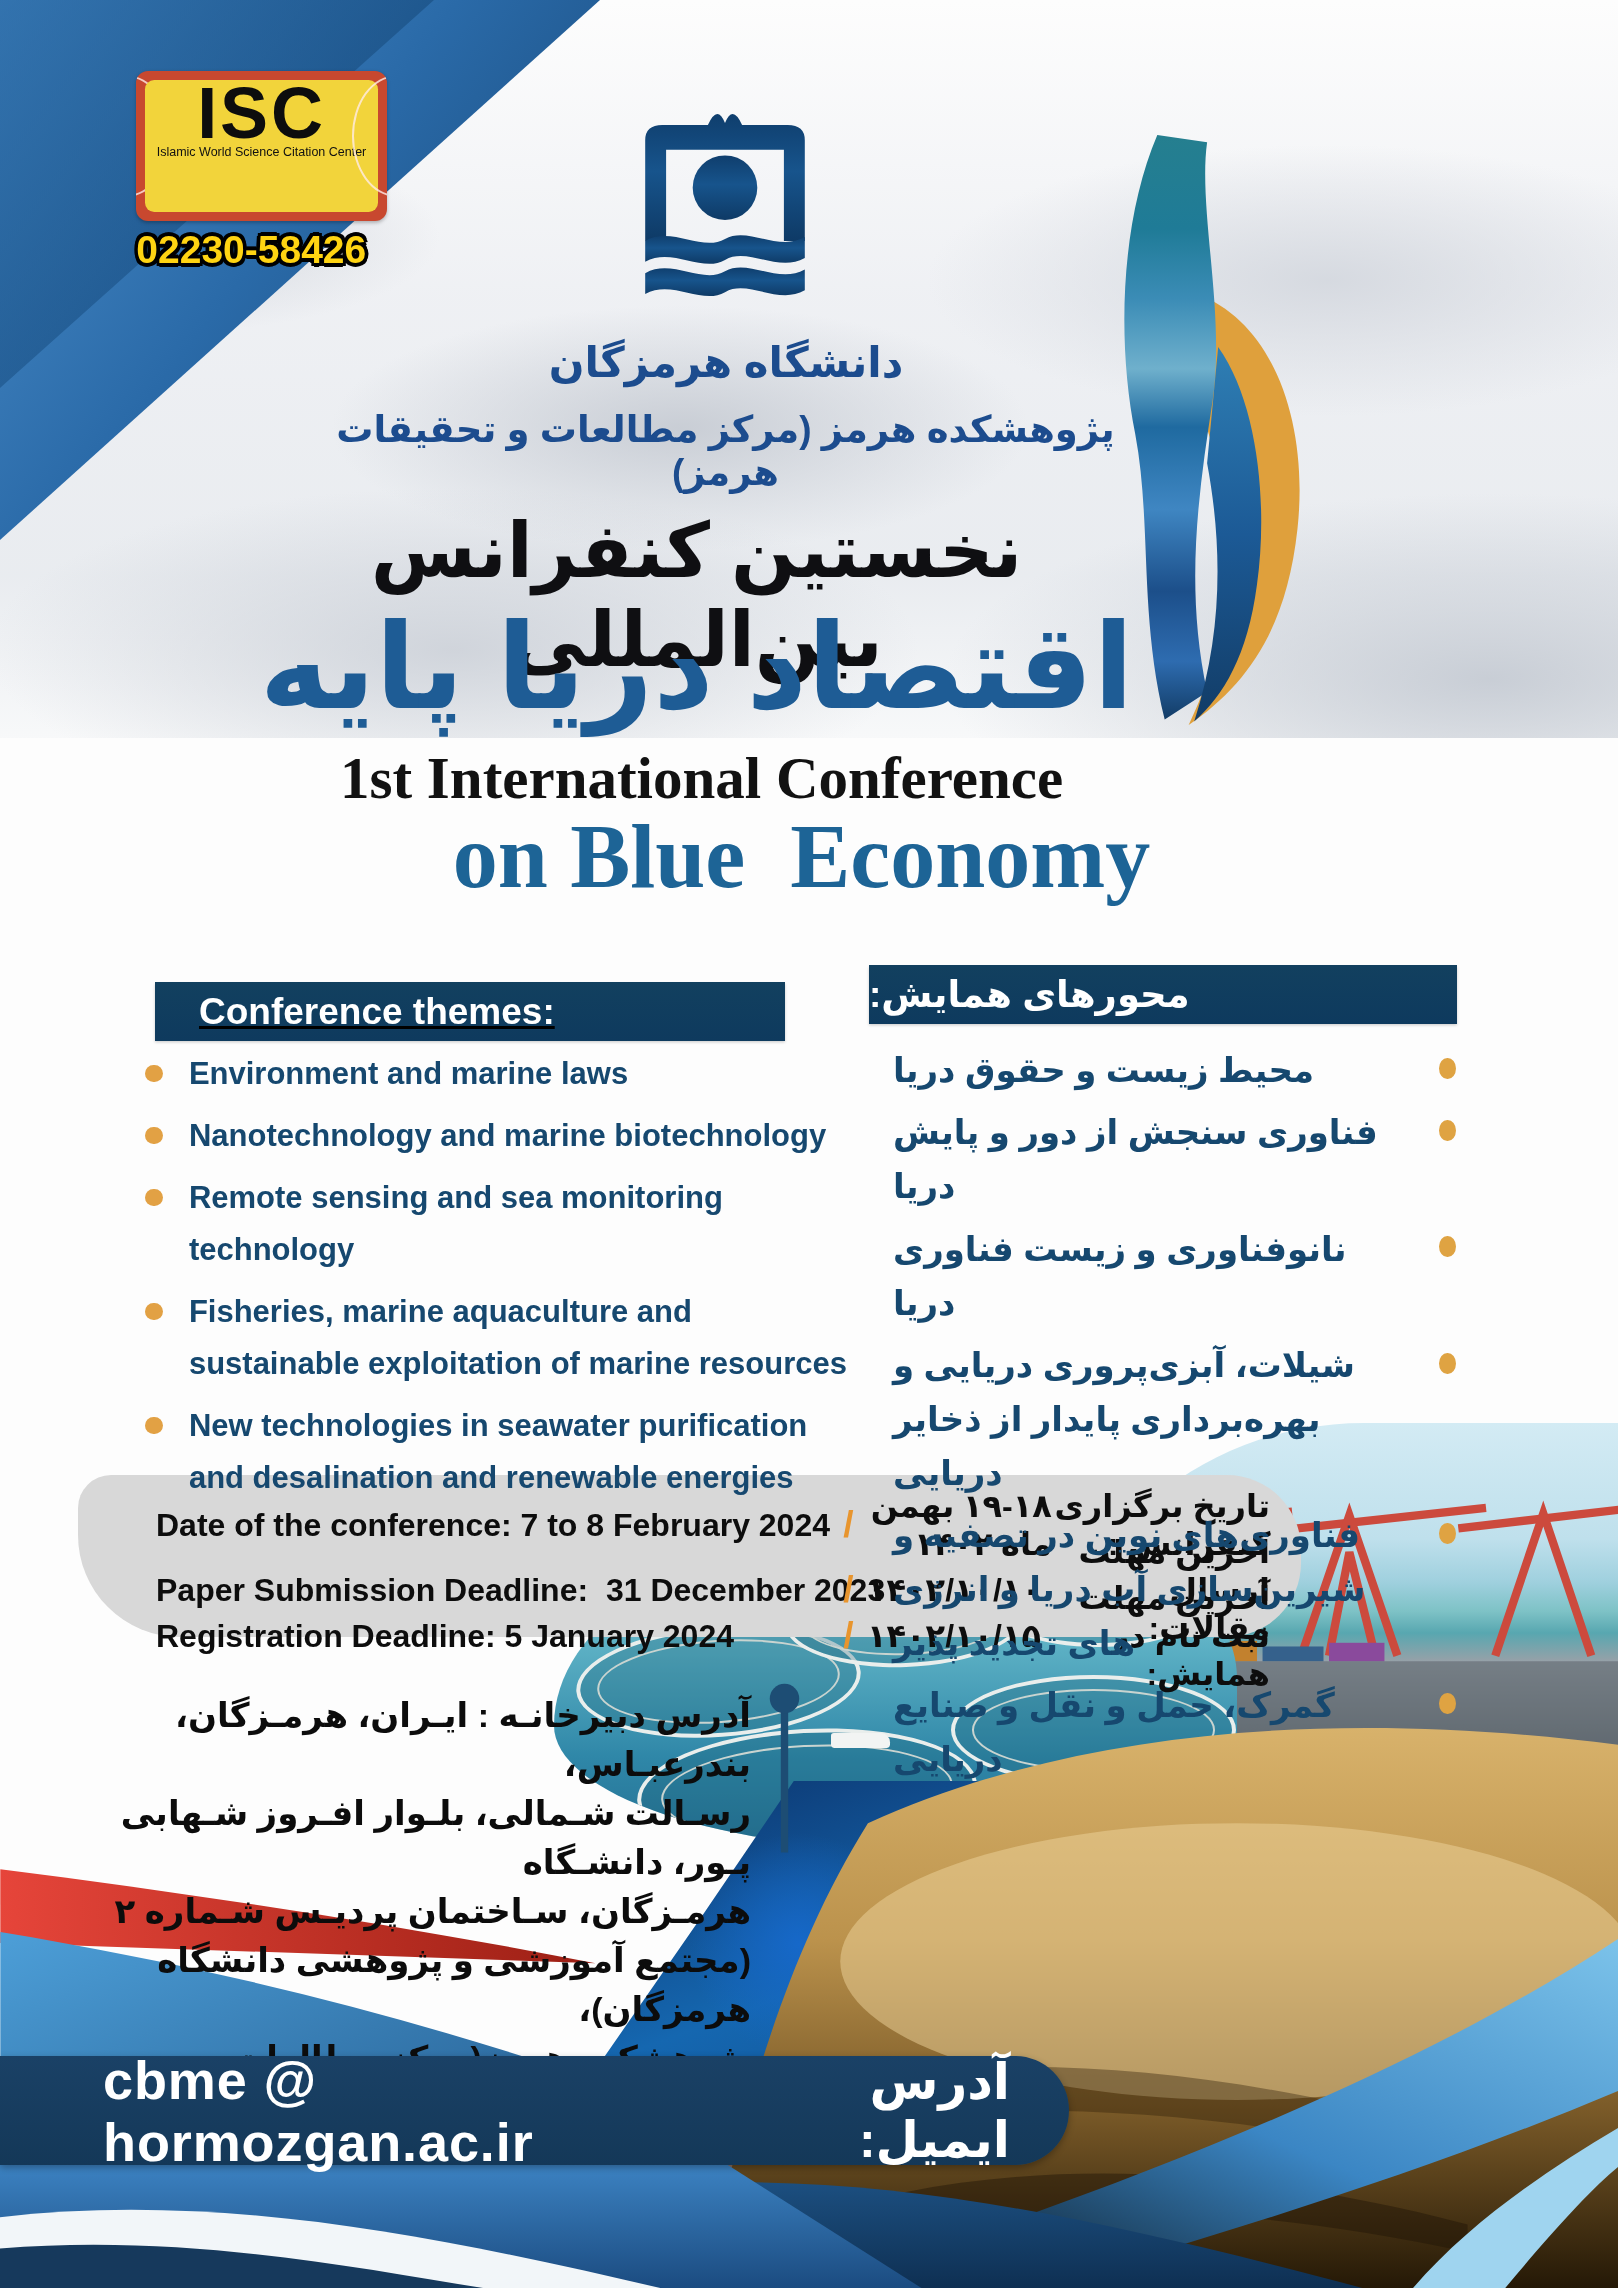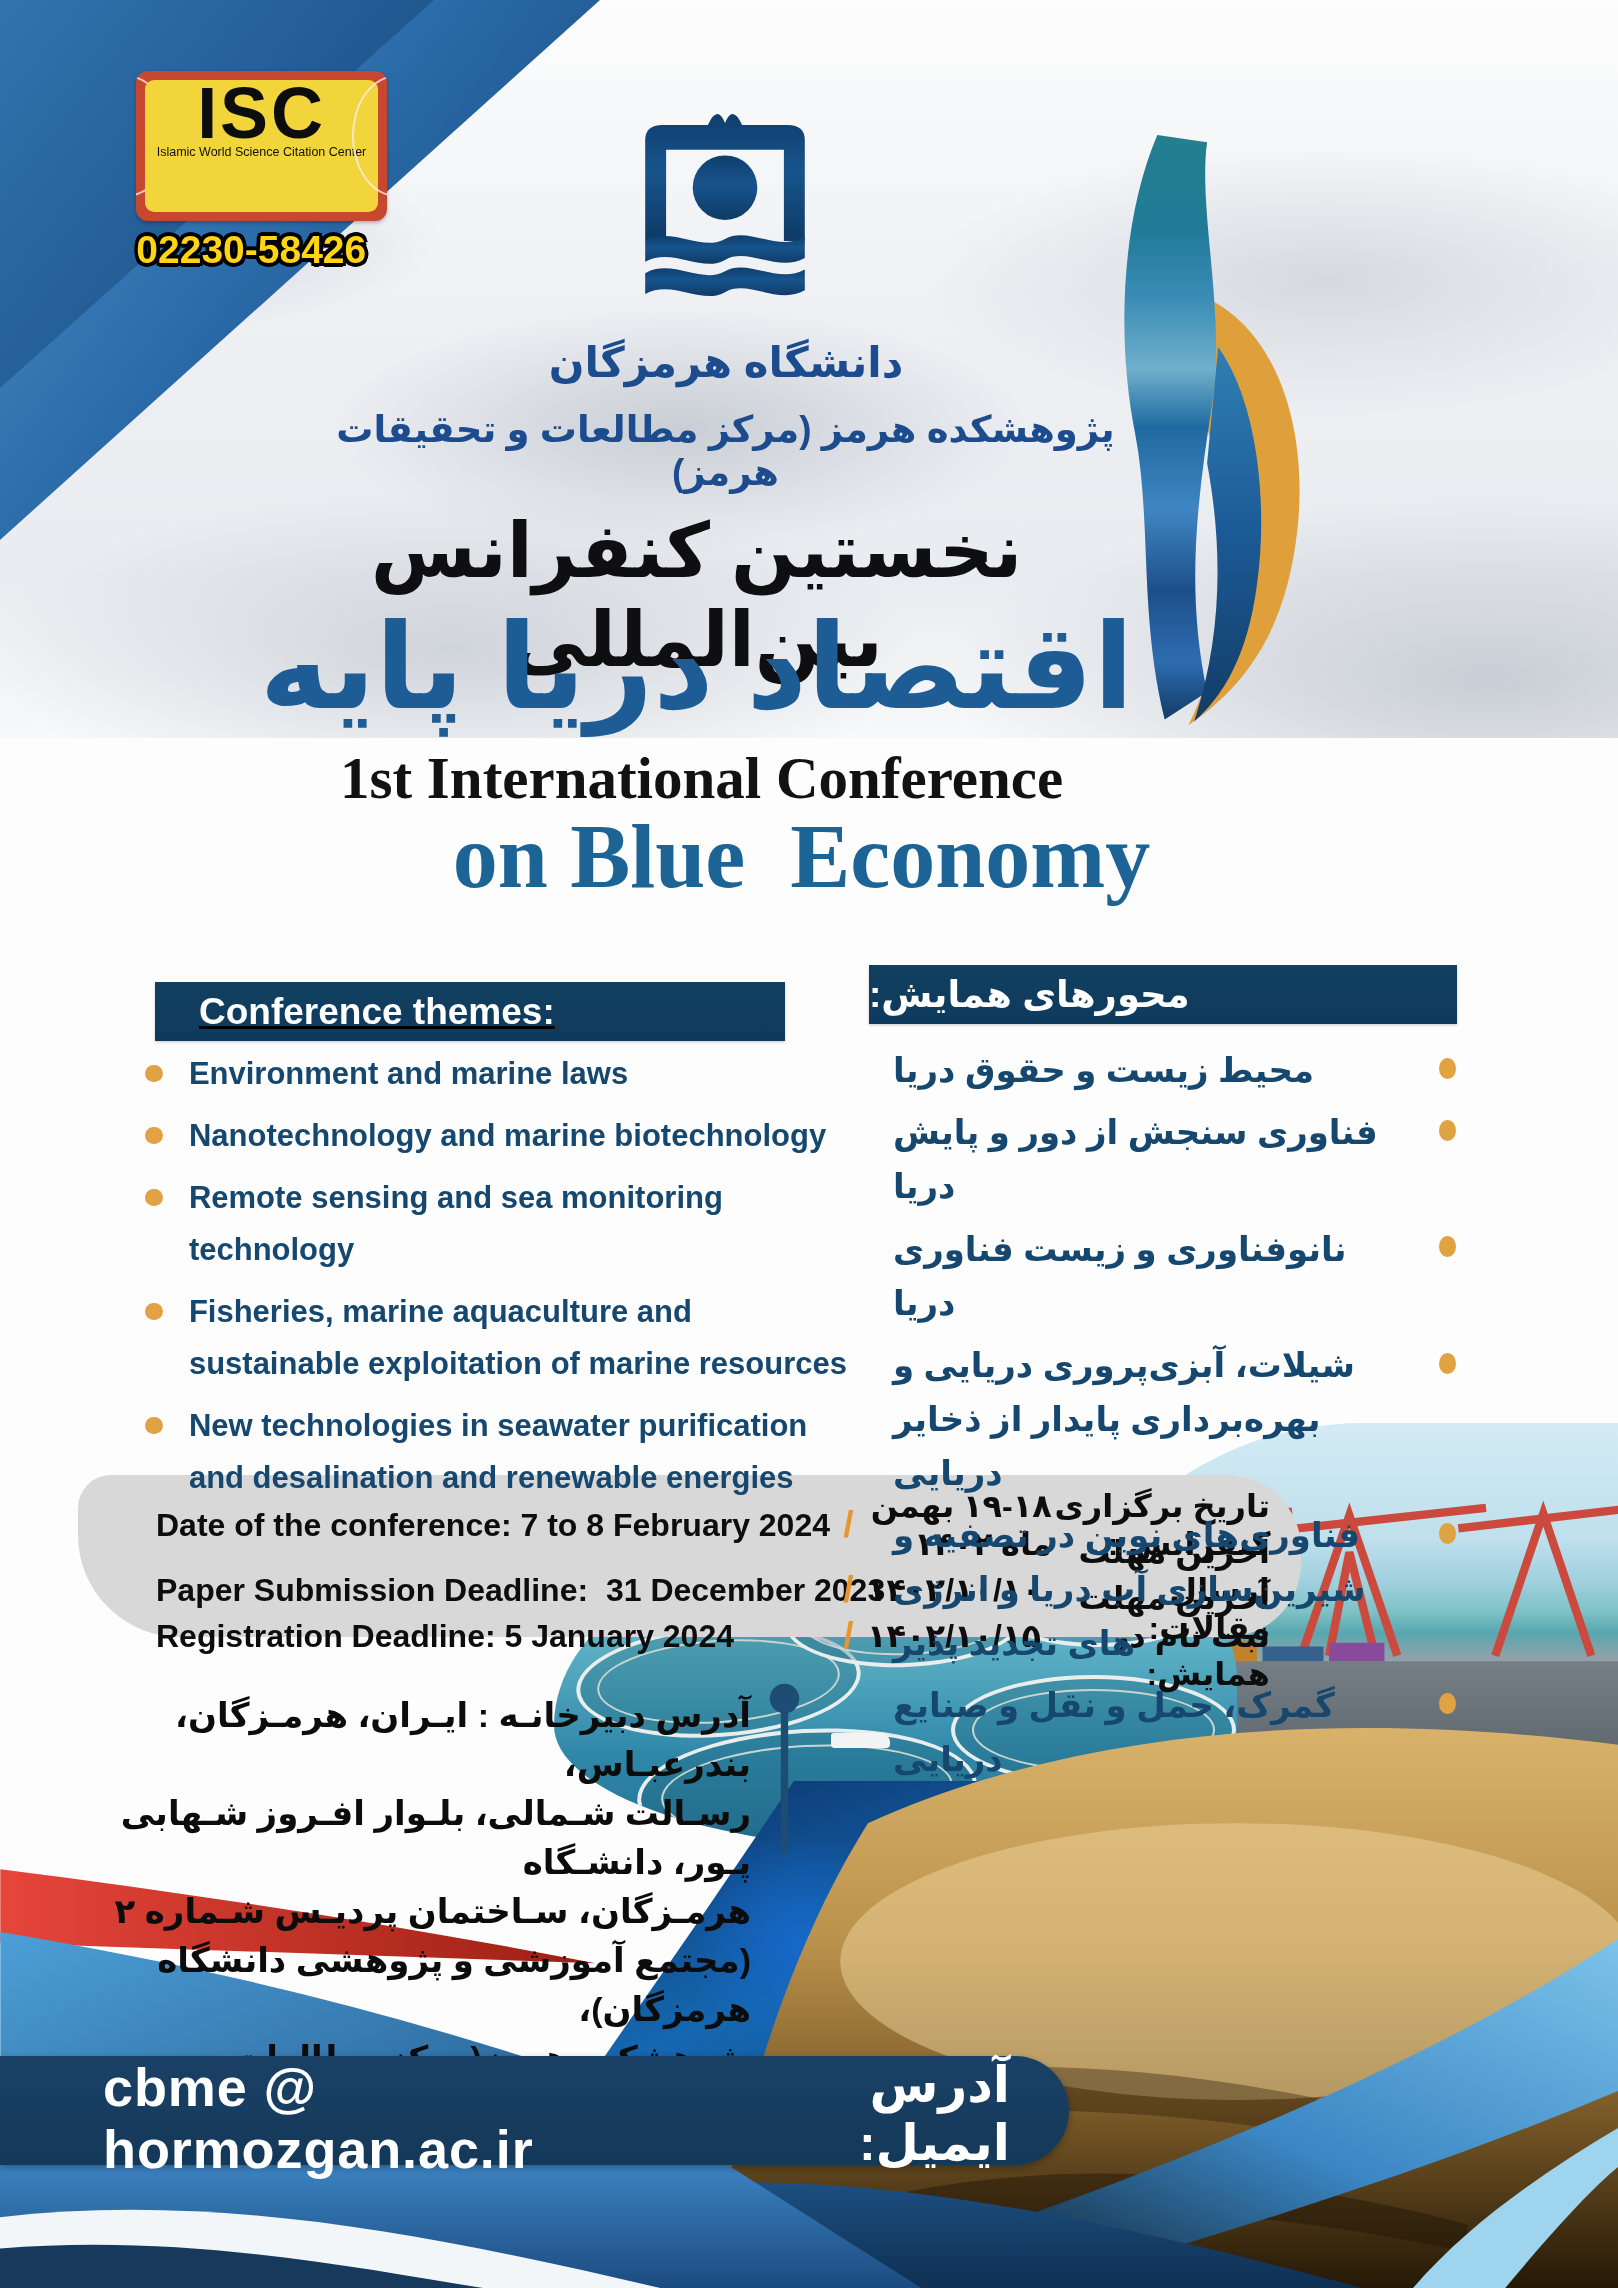--- a/index.html
+++ b/index.html
@@ -103,21 +103,21 @@
       radial-gradient(circle 129px at 80% 30%, #8fd8ee, rgba(143,216,238,0) 70%),
       radial-gradient(circle 102px at 70% 85%, #d695c8, rgba(214,149,200,0) 70%),
       radial-gradient(circle 148px at 45% 35%, #1668c9, rgba(22,104,201,0) 75%),
       linear-gradient(160deg,#0b2f66 0%,#1567b0 45%,#0d3c7a 100%);}
   .sand-svg{left:591px;top:1694px;width:1028px;height:595px;z-index:5;}
   .bl-svg{left:0;top:1823px;width:1108px;height:466px;z-index:6;}
   .bl2-svg{left:0;top:2160px;width:923px;height:129px;z-index:7;}
 
   
   .email-bar{left:0;top:2056px;width:1069px;height:109px;z-index:9;background:linear-gradient(180deg,#1a4166,#143858);
-    border-radius:0 54px 54px 0;display:flex;align-items:flex-start;justify-content:space-between;
+    border-radius:0 54px 54px 0;display:flex;align-items:center;justify-content:space-between;
     padding:0 59px 0 103px;box-sizing:border-box;box-shadow:0 2.8px 7.4px rgba(0,0,0,.3);}
   .email-text{font-size:54px;font-weight:800;color:#fff;letter-spacing:0.9px;}
   .email-label{font-size:50px;font-weight:800;color:#fff;}
 </style>
 </head>
 <body>
 
 <div id="poster">
 
   <div class="abs clouds"></div>

